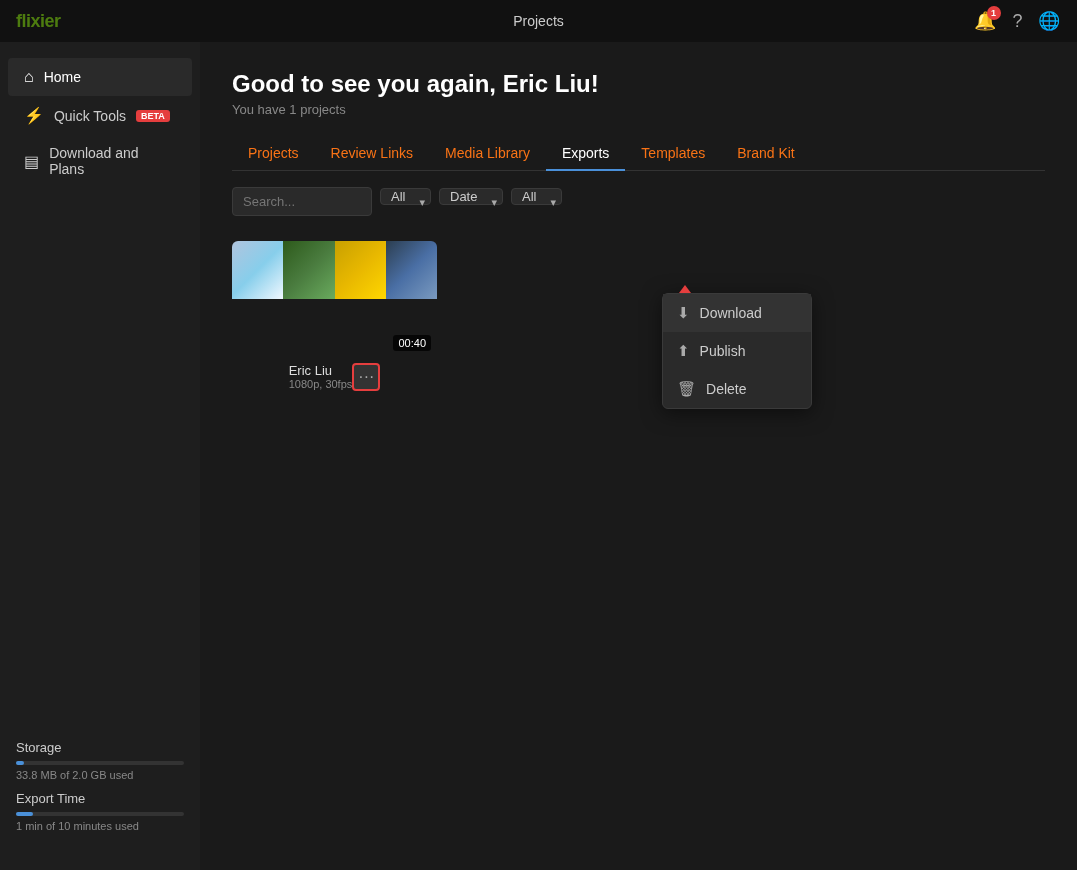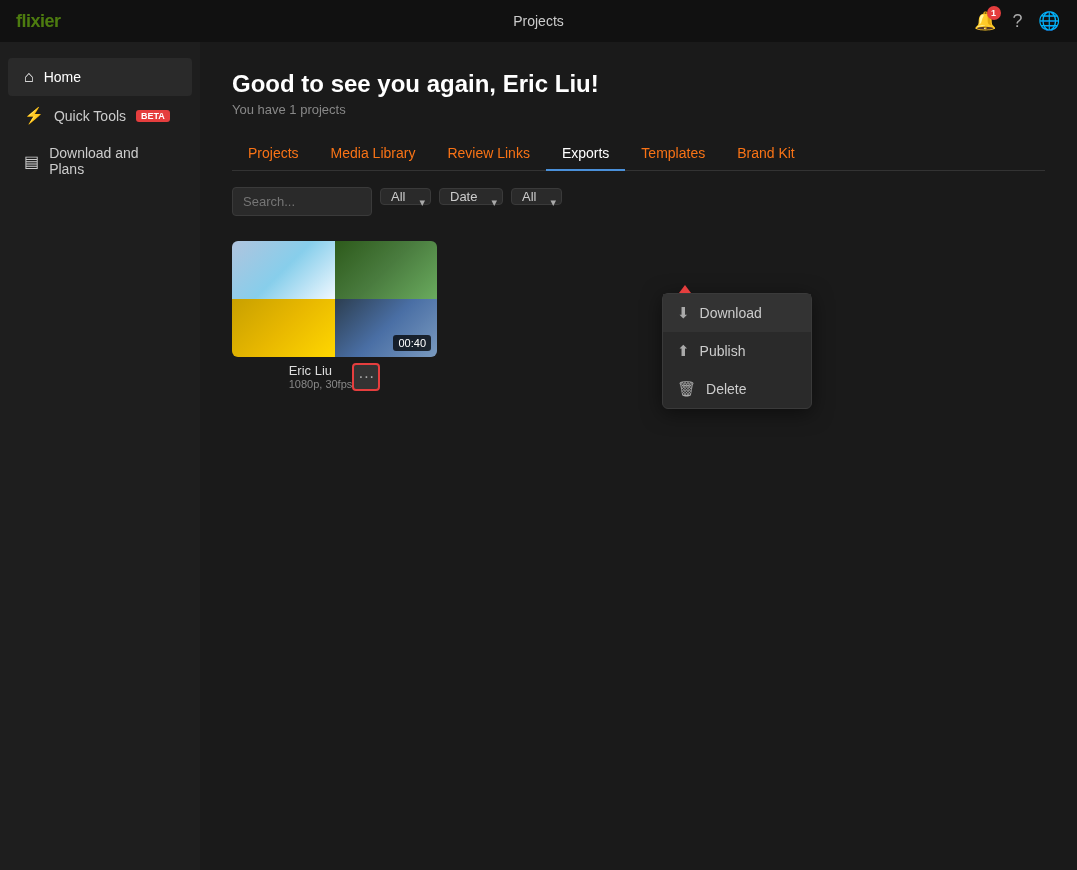--- a/index.html
+++ b/index.html
@@ -216,21 +216,21 @@
     .video-card {
       width: 205px;
       position: relative;
     }
     .video-thumb {
       width: 205px;
       height: 116px;
       border-radius: 6px;
       overflow: hidden;
       display: grid;
-      grid-template-columns: 1fr 1fr;
+      grid-template-columns: 1fr 1fr 1fr 1fr;
       grid-template-rows: 1fr 1fr;
       position: relative;
     }
     .thumb-cell {
       overflow: hidden;
     }
     .thumb-cell-1 { background: linear-gradient(135deg, #b0c4de 0%, #87ceeb 50%, #f0f8ff 100%); }
     .thumb-cell-2 { background: linear-gradient(135deg, #2d5a1b 0%, #4a7c3f 50%, #6aab5e 100%); }
     .thumb-cell-3 { background: linear-gradient(135deg, #c8a000 0%, #e8b800 50%, #ffd700 100%); }
     .thumb-cell-4 { background: linear-gradient(135deg, #2c3e50 0%, #4a6fa5 50%, #7a9abf 100%); }
@@ -336,30 +336,42 @@
       <span>Quick Tools</span>
       <span class="beta-badge">beta</span>
     </div>
     <div class="sidebar-item">
       <span class="sidebar-item-icon">▤</span>
       <span>Download and Plans</span>
     </div>
 
     <div class="sidebar-spacer"></div>
 
+    <div class="sidebar-storage">
+      <div class="storage-label">Storage</div>
+      <div class="storage-bar-bg">
+        <div class="storage-bar-fill"></div>
+      </div>
+      <div class="storage-text">33.8 MB of 2.0 GB used</div>
+      <div class="export-label">Export Time</div>
+      <div class="storage-bar-bg">
+        <div class="export-bar-fill"></div>
+      </div>
+      <div class="storage-text">1 min of 10 minutes used</div>
+    </div>
   </div>
 
   <div class="main">
     <div class="page-title">Good to see you again, Eric Liu!</div>
     <div class="page-subtitle">You have 1 projects</div>
 
     <div class="tabs">
       <div class="tab">Projects</div>
+      <div class="tab">Review Links</div>
       <div class="tab">Media Library</div>
-      <div class="tab">Review Links</div>
       <div class="tab active">Exports</div>
       <div class="tab">Templates</div>
       <div class="tab">Brand Kit</div>
     </div>
 
     <div class="filters">
       <input class="filter-input" type="text" placeholder="Search..." style="">
       <div class="filter-select-wrap">
         <select class="filter-select">
           <option>All</option>

